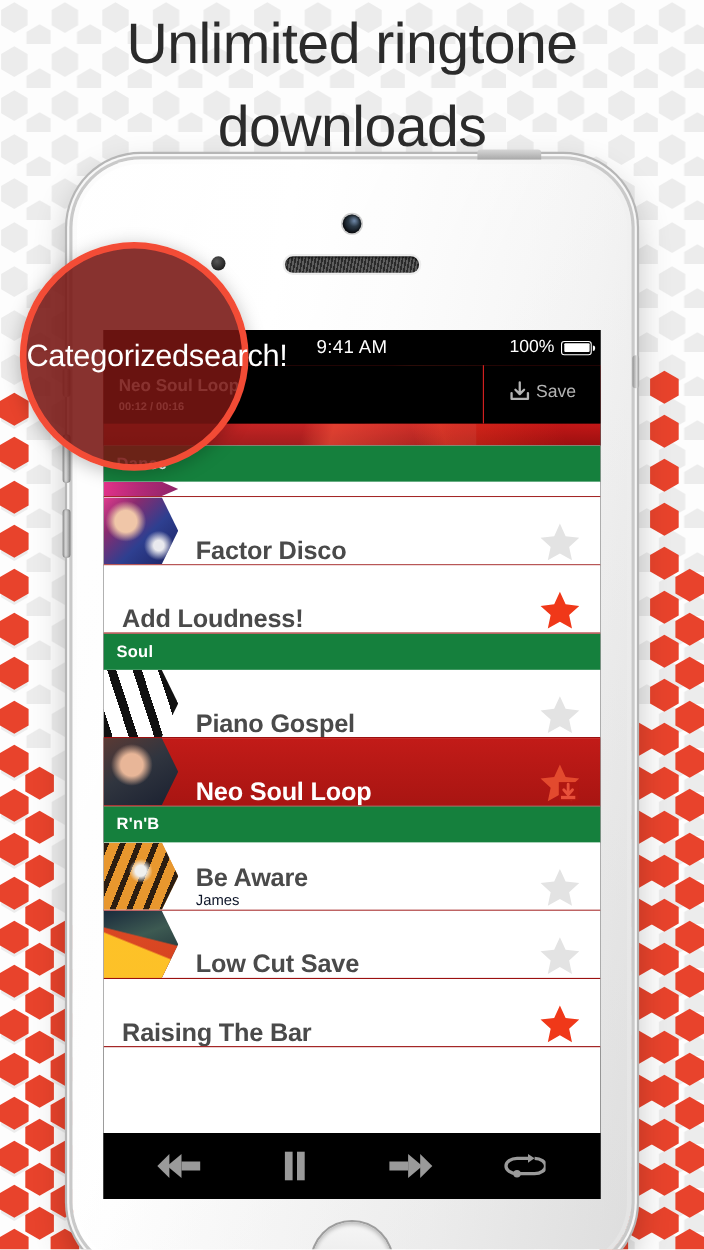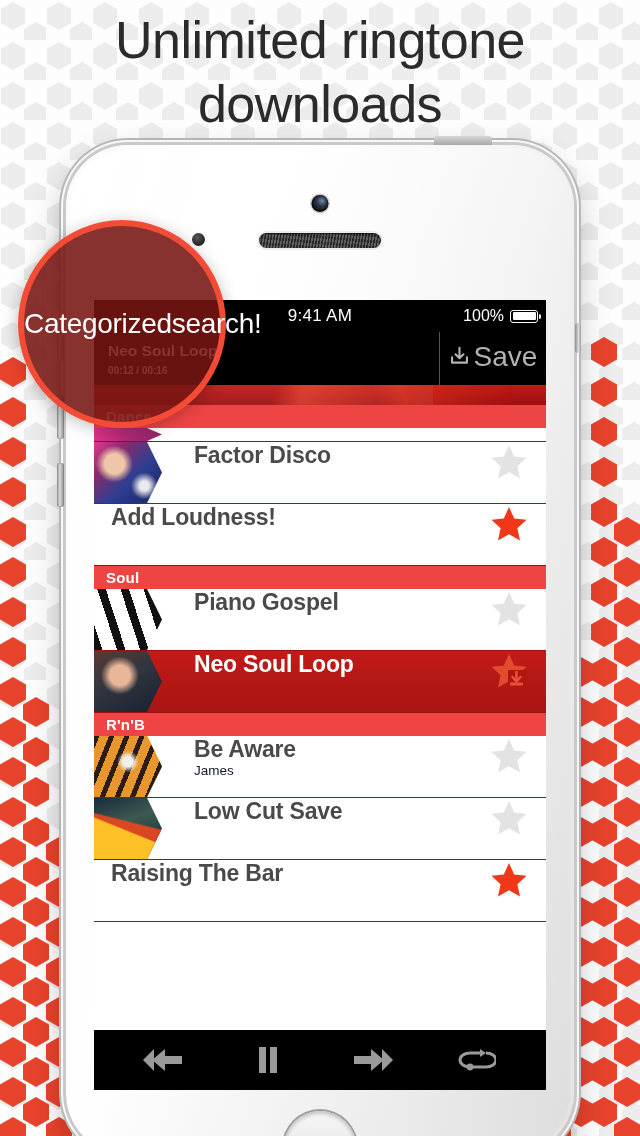--- a/index.html
+++ b/index.html
@@ -35,21 +35,21 @@
     left: 0;
     width: 640px;
     text-align: center;
     font-size: 52px;
     line-height: 64px;
     color: #2b2b2b;
     font-weight: 300;
     letter-spacing: -0.5px;
     z-index: 6;
   }
-  .headline .l2 { display: block; }
+  .headline .l2 { display: block; margin-top: 12px; }
 
   
   .phone {
     position: absolute;
     left: 66px;
     top: 145px;
     width: 508px;
     height: 1010px;
     border-radius: 62px;
     background: linear-gradient(100deg,#fbfbfb 0%, #ffffff 30%, #f2f2f2 72%, #e3e3e3 100%);
@@ -217,21 +217,21 @@
     position: relative;
     width: 107px;
     background: #000;
     border-left: 1.5px solid #d02020;
     display: flex;
     align-items: center;
     justify-content: center;
     gap: 4px;
     z-index: 2;
     color: #b3b3b3;
-    font-size: 28px;
+    font-size: 16px;
     padding-bottom: 4px;
   }
   .save-ico { width: 21px; height: 21px; display:block; }
 
   .seekbar {
     position: relative;
     height: 20px;
     background: linear-gradient(180deg,#c31717,#9b1010);
     overflow: hidden;
   }
@@ -243,39 +243,38 @@
   }
 
   
   .list {
     position: relative;
     height: 625px;
     background: #fff;
     overflow: hidden;
   }
   .section-hdr {
-    height: 23px;
-    background: #ef4444;
+    height: 33px;
+    background: #15803d;
     color: #fff;
     font-size: 15px;
     font-weight: bold;
     display: flex;
     align-items: center;
     padding-left: 12px;
     letter-spacing: .2px;
   }
   .row {
     position: relative;
     height: 62px;
     background: #fff;
     border-bottom: 1.6px solid #9b1010;
     display: flex;
-    align-items: flex-start;
+    align-items: flex-end;
     overflow: hidden;
-    gap: 16px;
   }
   .row.partial { height: 14px; border-bottom: 1.6px solid #9b1010; }
   .row.active {
     background: linear-gradient(180deg,#c21b18,#a81512);
   }
   .thumb {
     position: relative;
     width: 68px; height: 100%;
     flex: 0 0 68px;
     background-size: cover;

